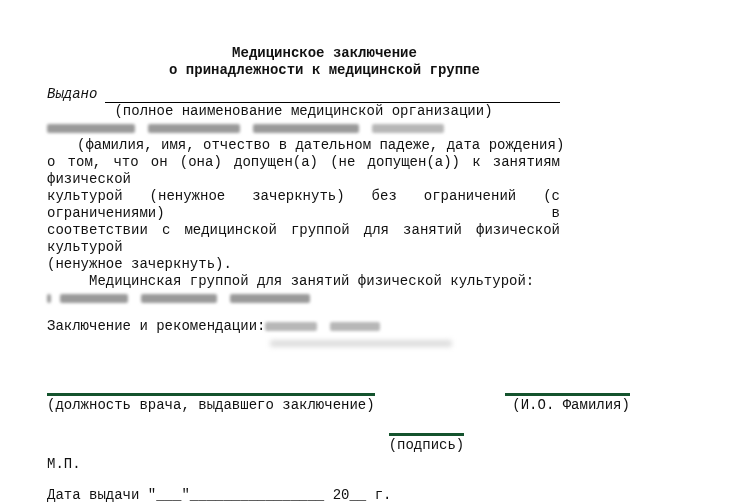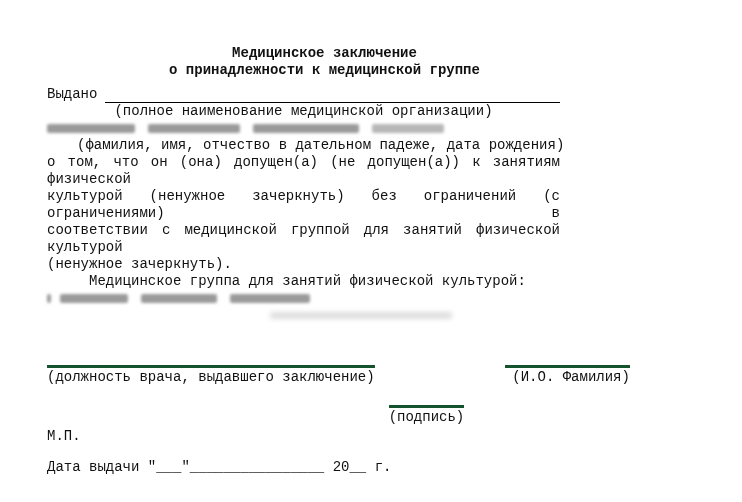--- a/index.html
+++ b/index.html
@@ -15,21 +15,21 @@
     line-height: 17px;
     color: #111111;
     overflow: hidden;
   }
   .title-block {
     font-weight: bold;
     text-align: center;
     padding-left: 42px;
     margin-bottom: 7px;
   }
-  .row { display: flex; align-items: flex-end; }
+  .row { display: flex; align-items: flex-end; font-style: italic; }
   .blank-line {
     flex: 1;
     border-bottom: 1px solid #000;
     height: 15px;
     margin-left: 8px;
   }
   .hint-center { text-align: center; }
   .hint-indent { padding-left: 30px; white-space: nowrap; }
   .jline { text-align: justify; text-align-last: justify; }
   .group-label { text-indent: 42px; white-space: nowrap; }
@@ -84,29 +84,34 @@
   </div>
   <div class="hint-indent">(фамилия, имя, отчество в дательном падеже, дата рождения)</div>
 
   <div>
     <div class="jline">о том, что он (она) допущен(а) (не допущен(а)) к занятиям физической</div>
     <div class="jline">культурой (ненужное зачеркнуть) без ограничений (с ограничениями) в</div>
     <div class="jline">соответствии с медицинской группой для занятий физической культурой</div>
     <div>(ненужное зачеркнуть).</div>
   </div>
 
-  <div class="group-label">Медицинское группа для занятий физической культурой:</div>
+  <div class="group-label">Медицинская группой для занятий физической культурой:</div>
 
   <div class="redacted-row">
     <span class="blob tiny"></span>
     <span class="blob" style="width:68px"></span>
     <span class="blob" style="width:76px"></span>
     <span class="blob" style="width:80px"></span>
   </div>
 
+  <div class="conclusion-row">
+    <span class="label">Заключение и рекомендации:</span>
+    <span class="blob light" style="width:52px"></span>
+    <span class="blob light" style="width:50px"></span>
+  </div>
   <div class="redacted-row">
     <span class="blob faint" style="width:182px; margin-left:223px"></span>
   </div>
 
   <div class="sig-row">
     <div class="sig-col c1">
       <span>(должность врача, выдавшего заключение)</span>
     </div>
     <div class="sig-col c2">
       <span>(подпись)</span>

